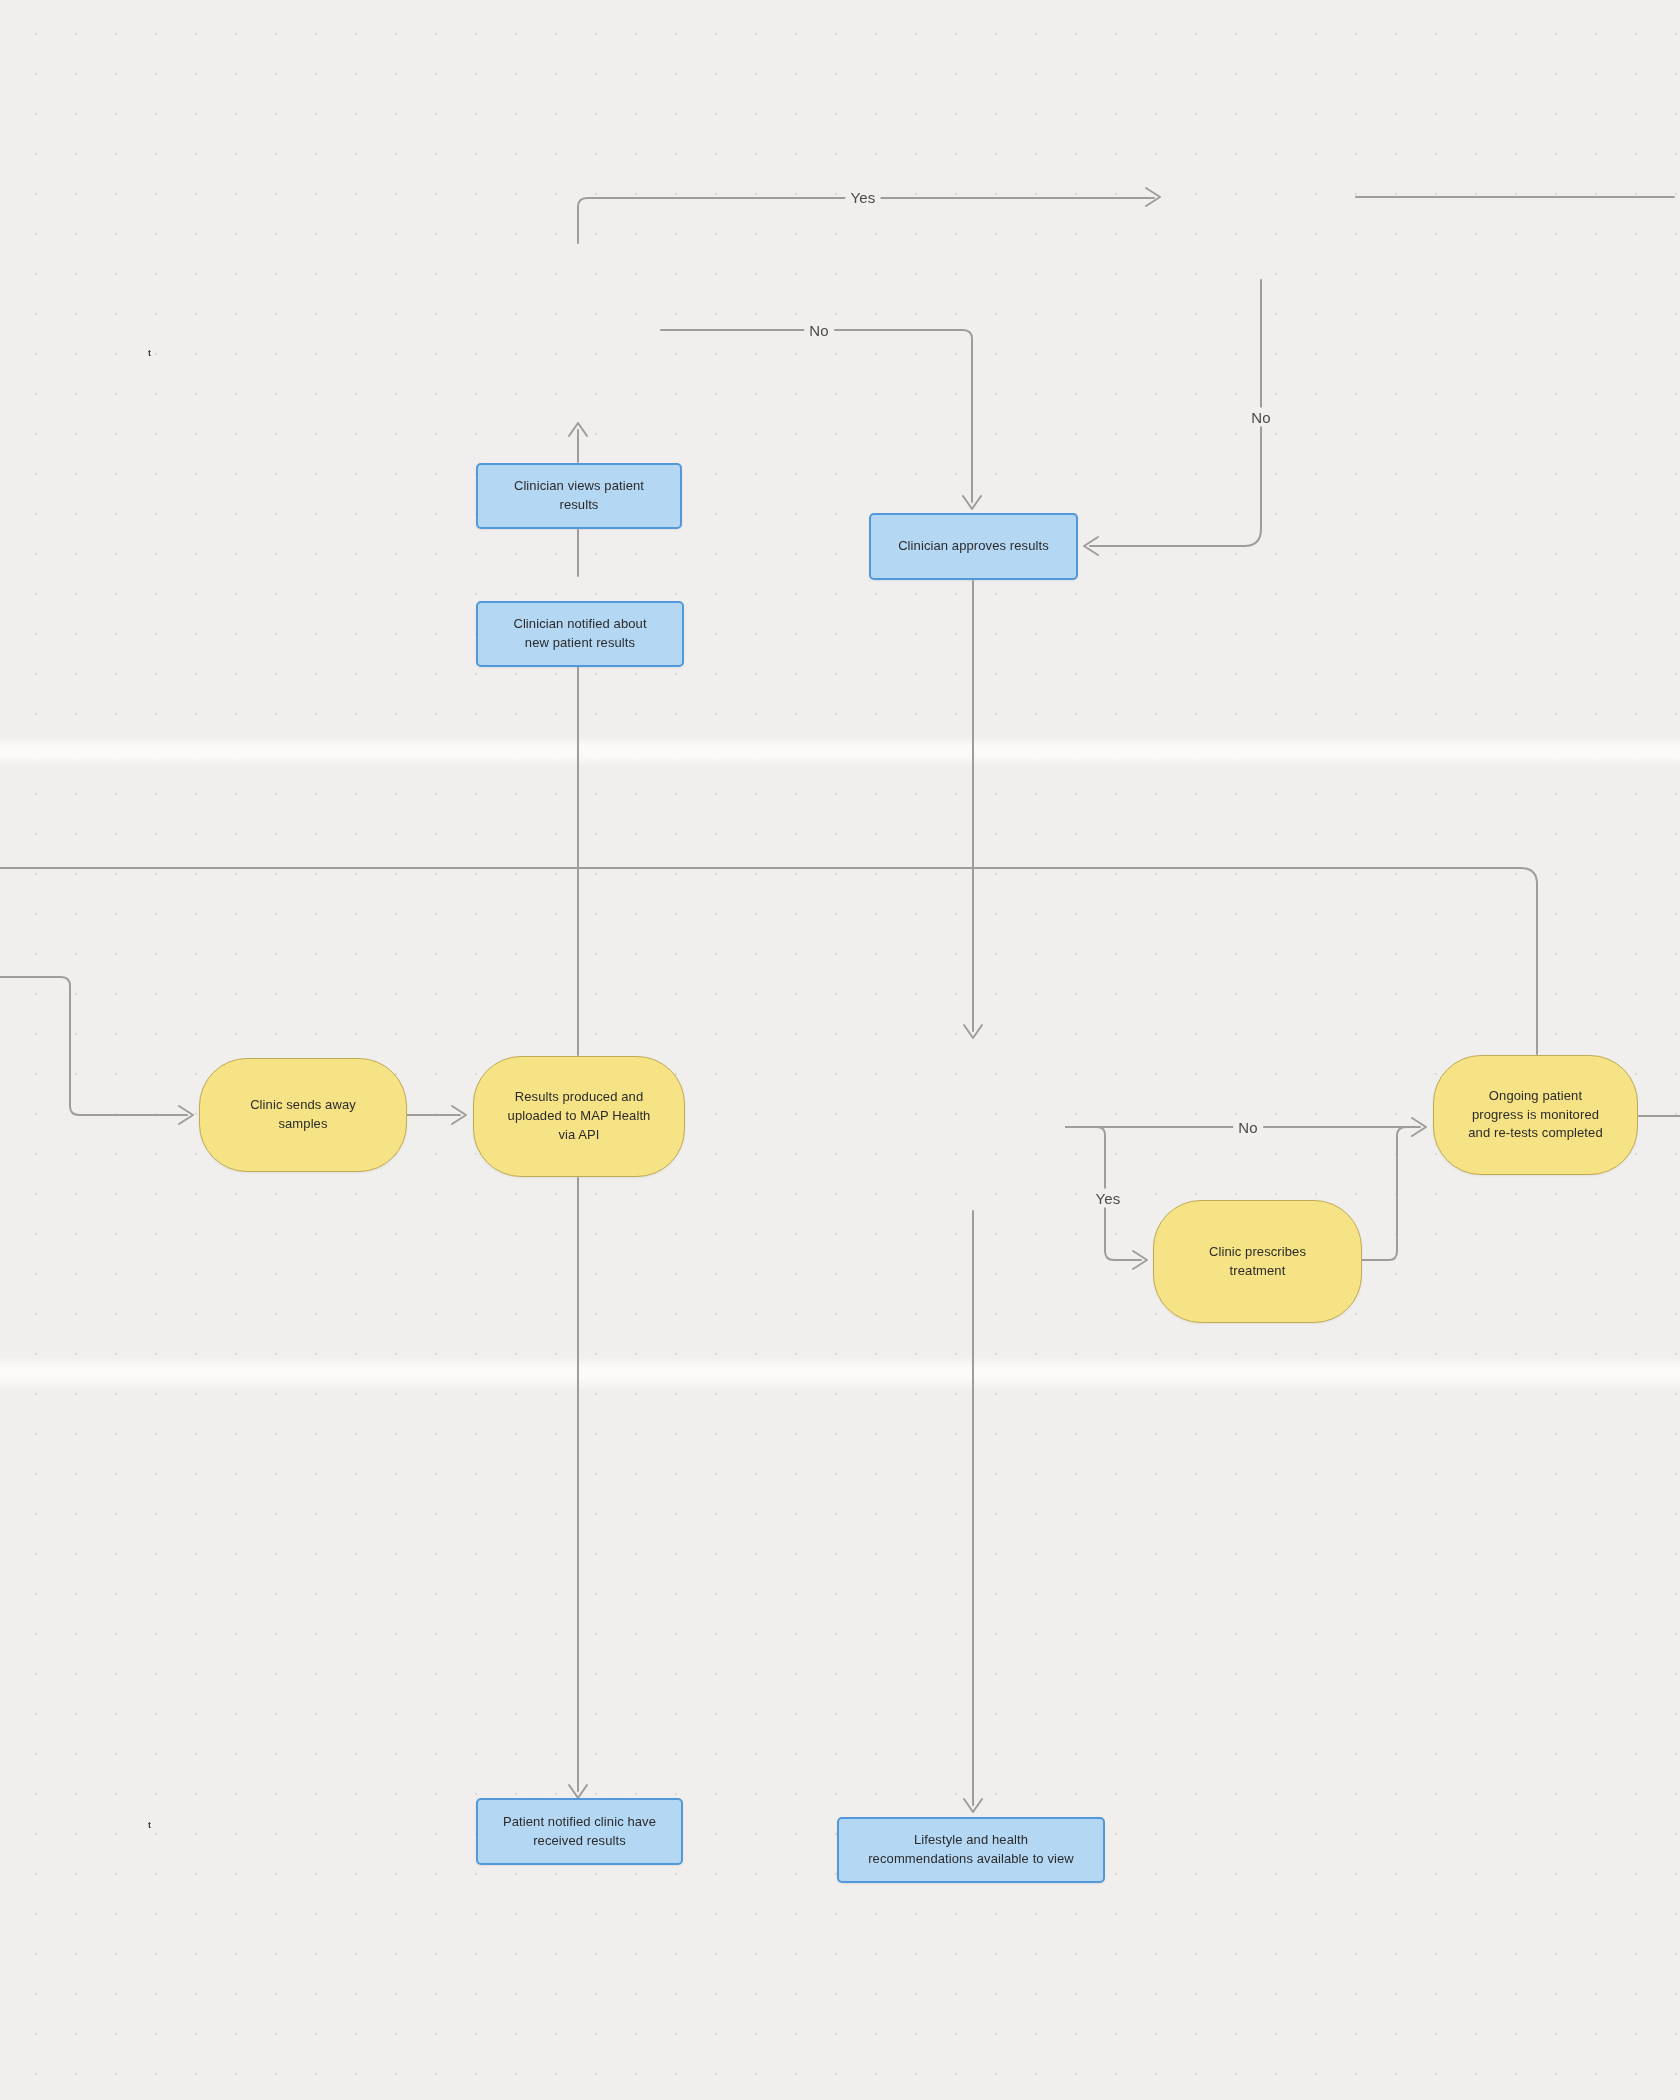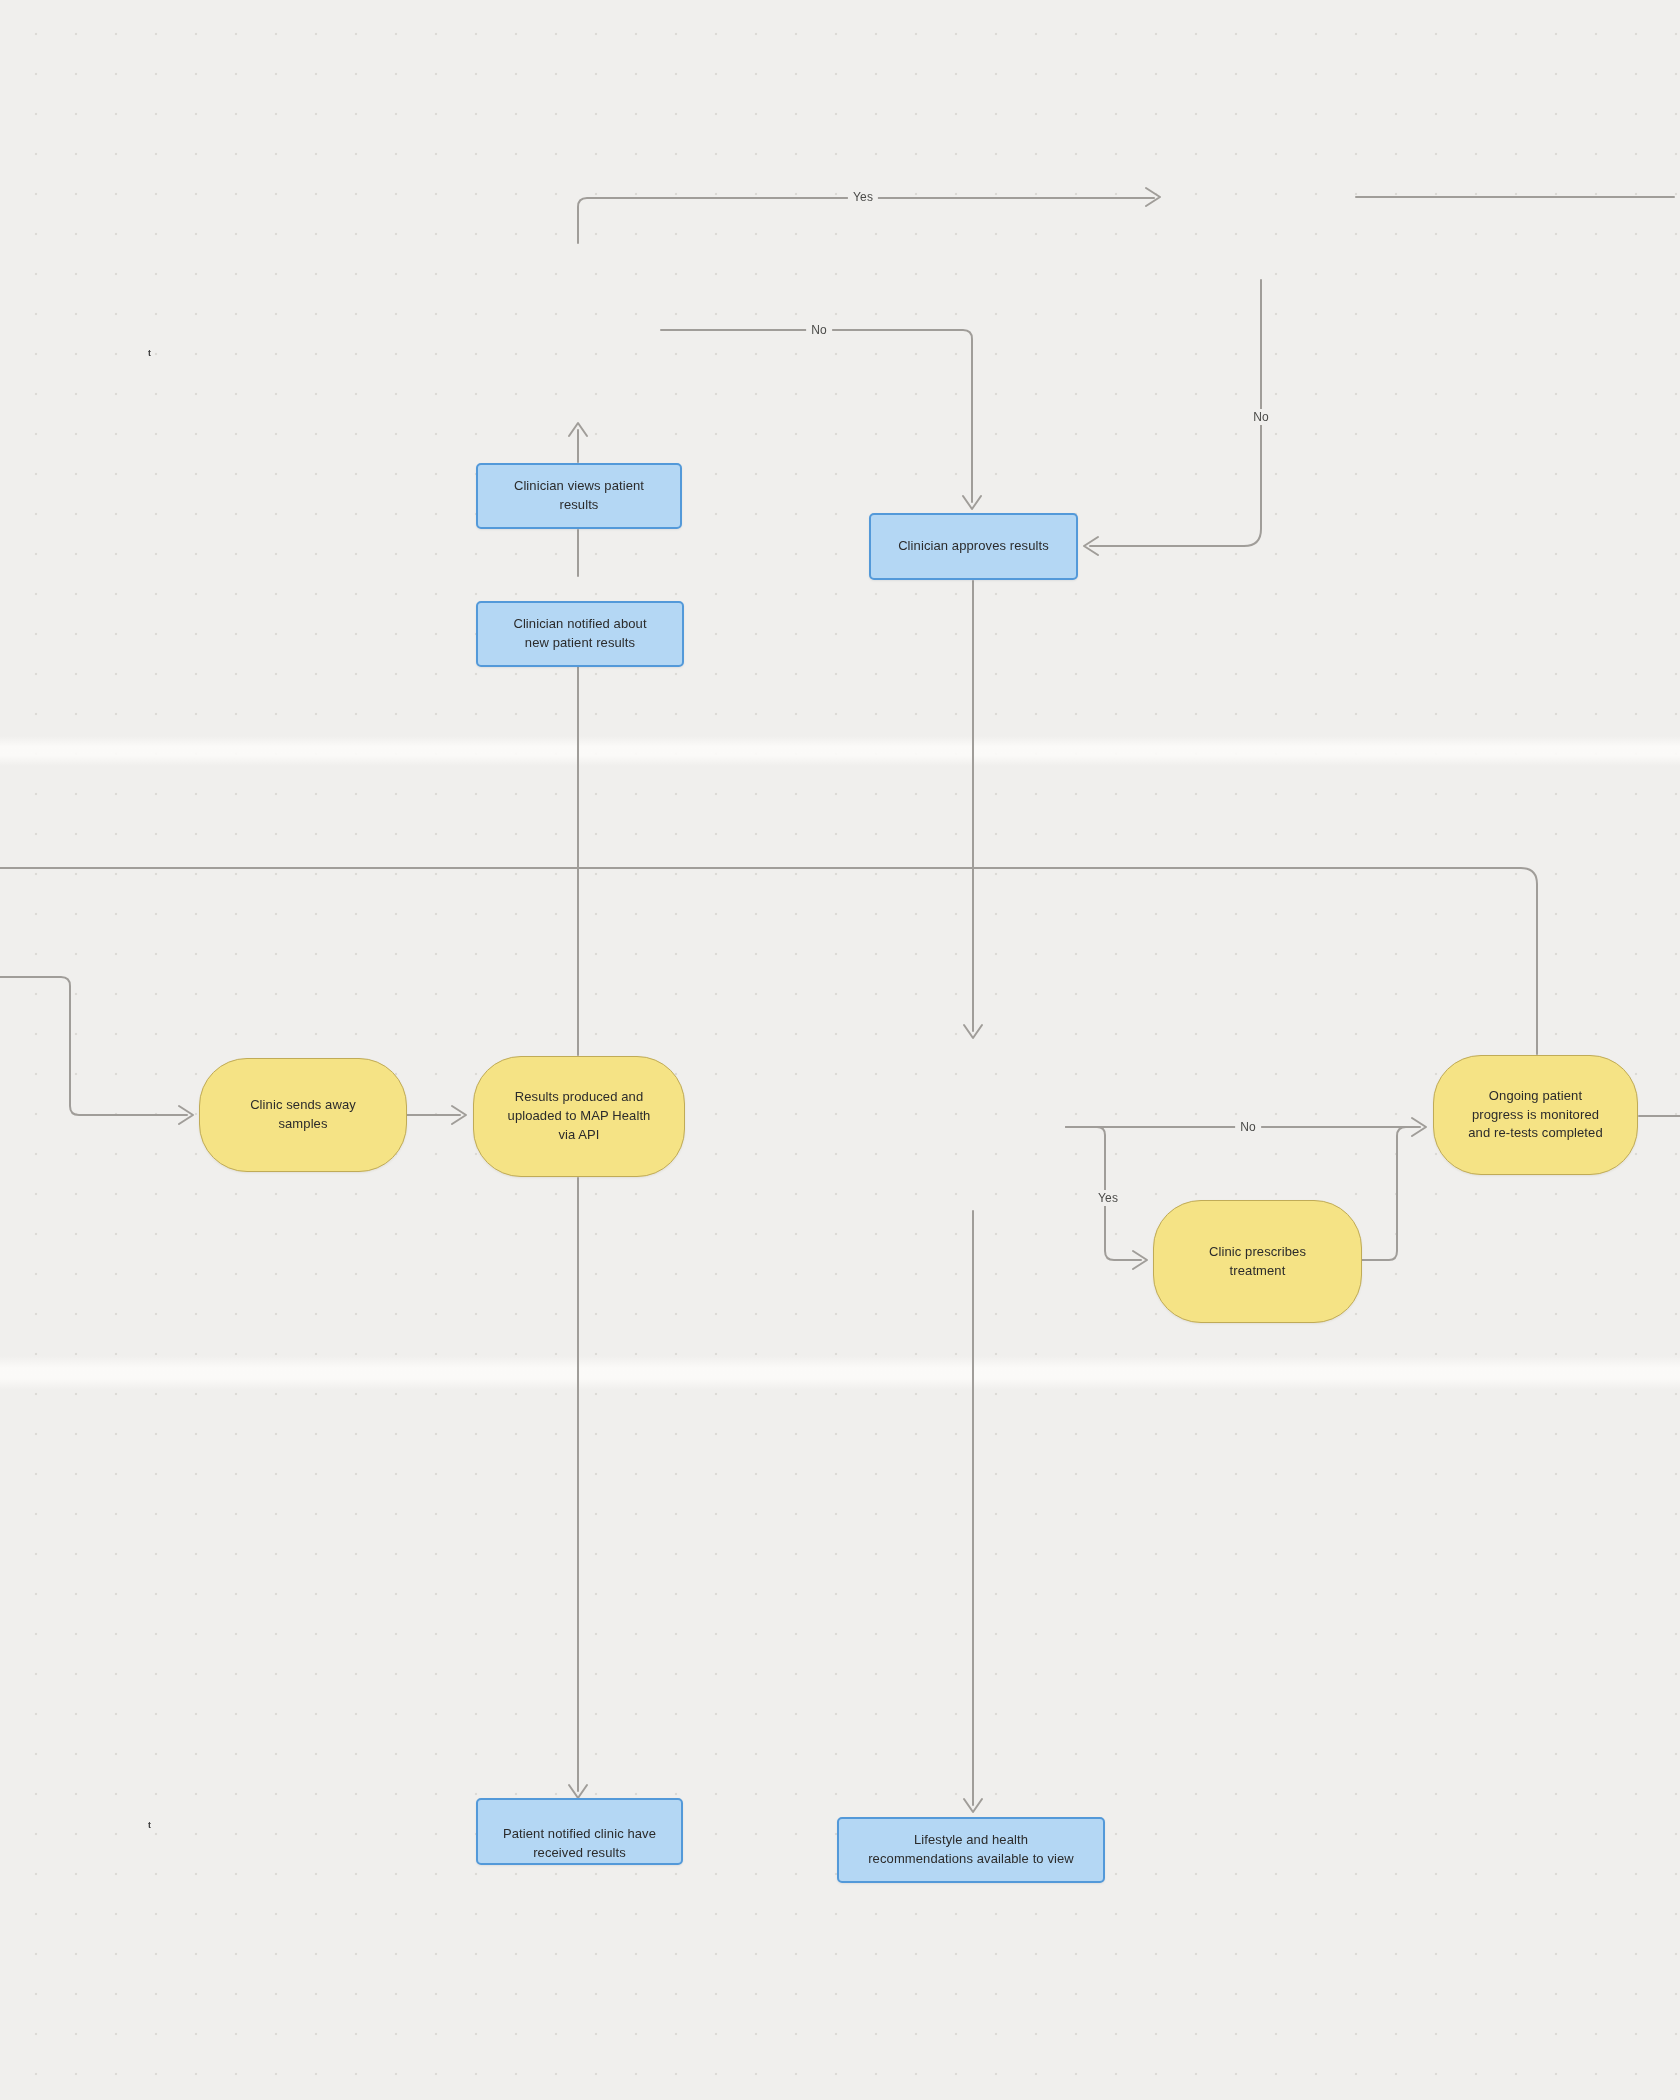--- a/index.html
+++ b/index.html
@@ -58,21 +58,21 @@
   .diamond-shape{position:absolute;left:0;top:0;width:100%;height:100%;z-index:1;}
   .diamond-shape polygon{
     fill:#e3e2df;
     stroke:#a3a19e;
     stroke-width:1.6;
     stroke-dasharray:3 3.5;
   }
   .edge-label{
     position:absolute;
     transform:translate(-50%,-50%);
-    font-size:12px;color:#4a4a48;
+    font-size:15px;color:#4a4a48;
     background:#f0efed;
     padding:1px 5px;
     z-index:3;
     letter-spacing:.2px;
   }
   .stray-text{
     position:absolute;
     font-size:9px;color:#3b3b3b;font-weight:bold;
     z-index:3;
   }
@@ -144,21 +144,21 @@
 
   <div class="node rect-node" style="left:476px;top:577px;width:208px;height:66px;margin-top:24px;">
     <span class="node-label">Clinician notified about
 new patient results</span>
   </div>
 
   <div class="node rect-node" style="left:869px;top:513px;width:209px;height:67px;">
     <span class="node-label">Clinician approves results</span>
   </div>
 
-  <div class="node rect-node" style="left:476px;top:1798px;width:207px;height:67px;align-items:flex-end;">
+  <div class="node rect-node" style="left:476px;top:1798px;width:207px;height:67px;">
     <span class="node-label">Patient notified clinic have
 received results</span>
   </div>
 
   <div class="node rect-node" style="left:837px;top:1817px;width:268px;height:66px;">
     <span class="node-label">Lifestyle and health
 recommendations available to view</span>
   </div>
 
   <div class="node rounded-node" style="left:473px;top:1056px;width:212px;height:121px;">

